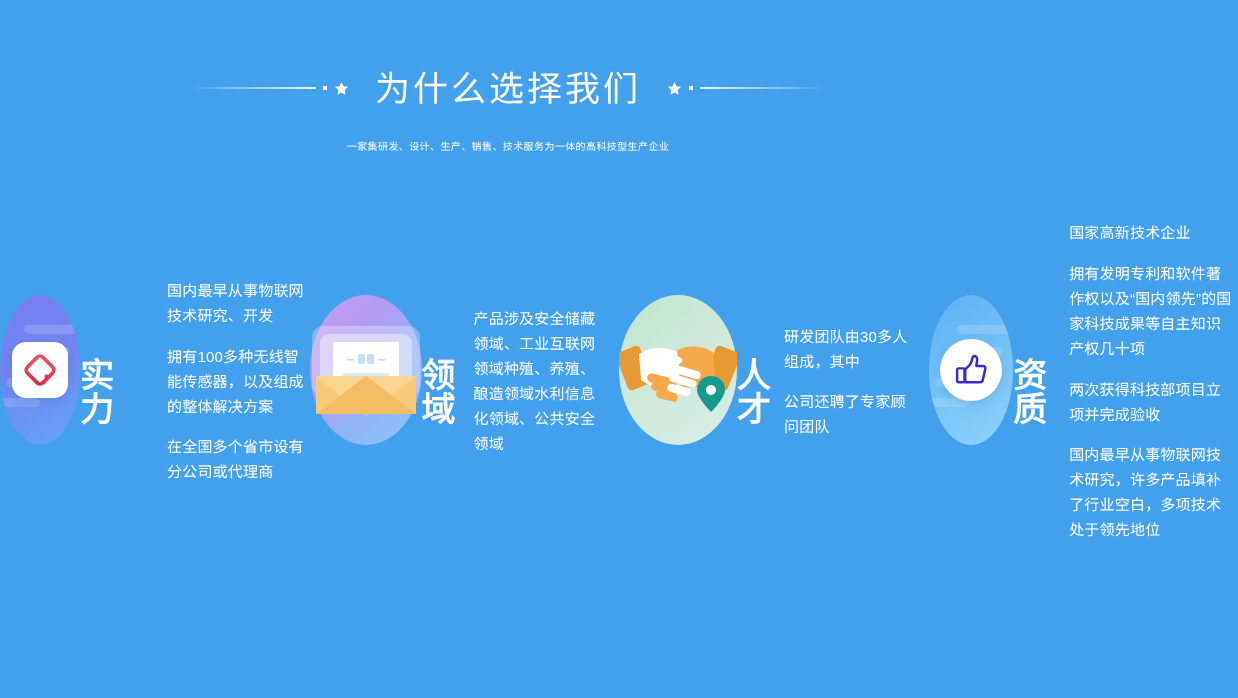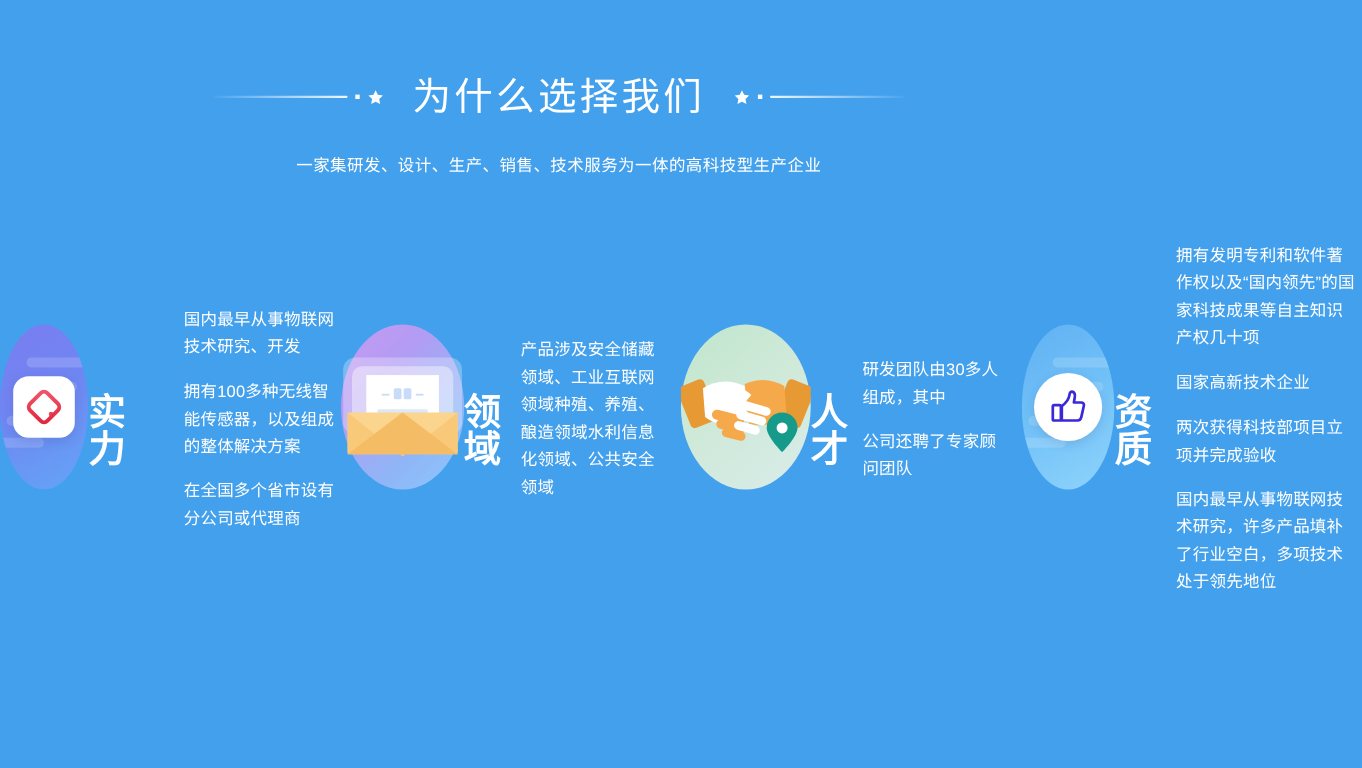--- a/index.html
+++ b/index.html
@@ -71,21 +71,21 @@
     font-weight: 400;
     letter-spacing: 3px;
     line-height: 1;
     color: #ffffff;
     margin: 0 26px;
     white-space: nowrap;
   }
 
   .subtitle {
     margin-top: 24px;
-    font-size: 15px;
+    font-size: 10px;
     color: #ffffff;
     letter-spacing: 0.4px;
     font-weight: 400;
   }
 
   
   .columns {
     position: absolute;
     top: 196px;
     left: 0;
@@ -349,21 +349,21 @@
               <path d="M15 21 C19 18 23 13 23.5 8.5 C23.8 5.6 25.4 4.5 27.2 5.2
                        C29.3 6 30 8.6 29.3 12 L28.4 17 L36.5 17
                        C38.6 17 40 18.6 39.5 20.6 L36.6 33.5
                        C36.2 35.6 34.5 37 32.4 37 L15 37 Z"></path>
             </g>
           </svg>
         </div>
       </div>
       <div class="col-title">资质</div>
       <div class="col-body body-4">
+        <p>国家高新技术企业</p>
         <p>拥有发明专利和软件著作权以及“国内领先”的国家科技成果等自主知识产权几十项</p>
-        <p>国家高新技术企业</p>
         <p>两次获得科技部项目立项并完成验收</p>
         <p>国内最早从事物联网技术研究，许多产品填补了行业空白，多项技术处于领先地位</p>
       </div>
     </div>
 
   </div>
 </div>
 
 </body></html>

